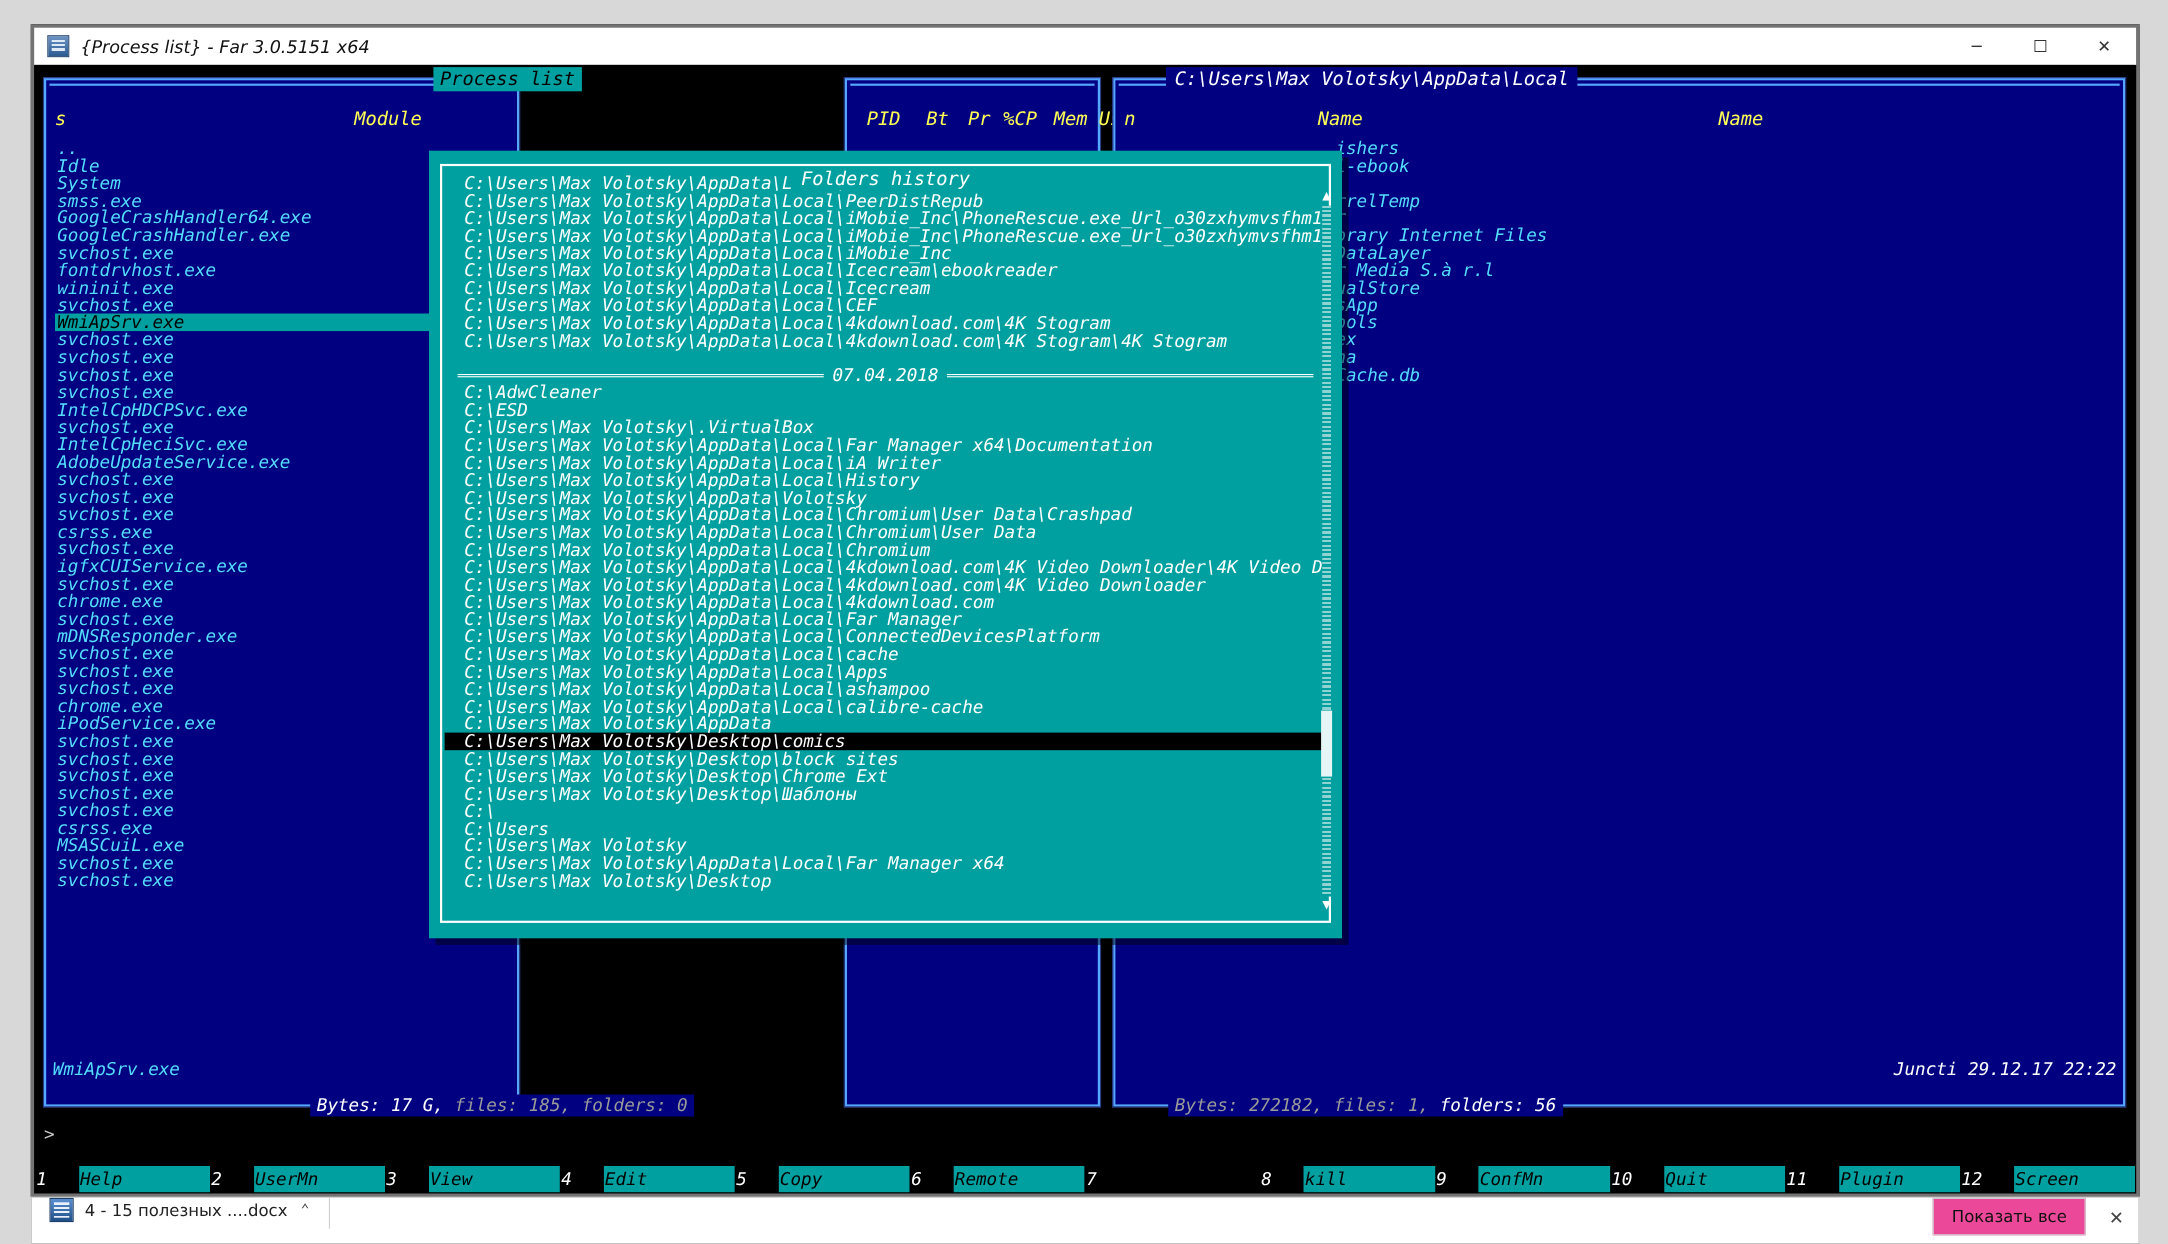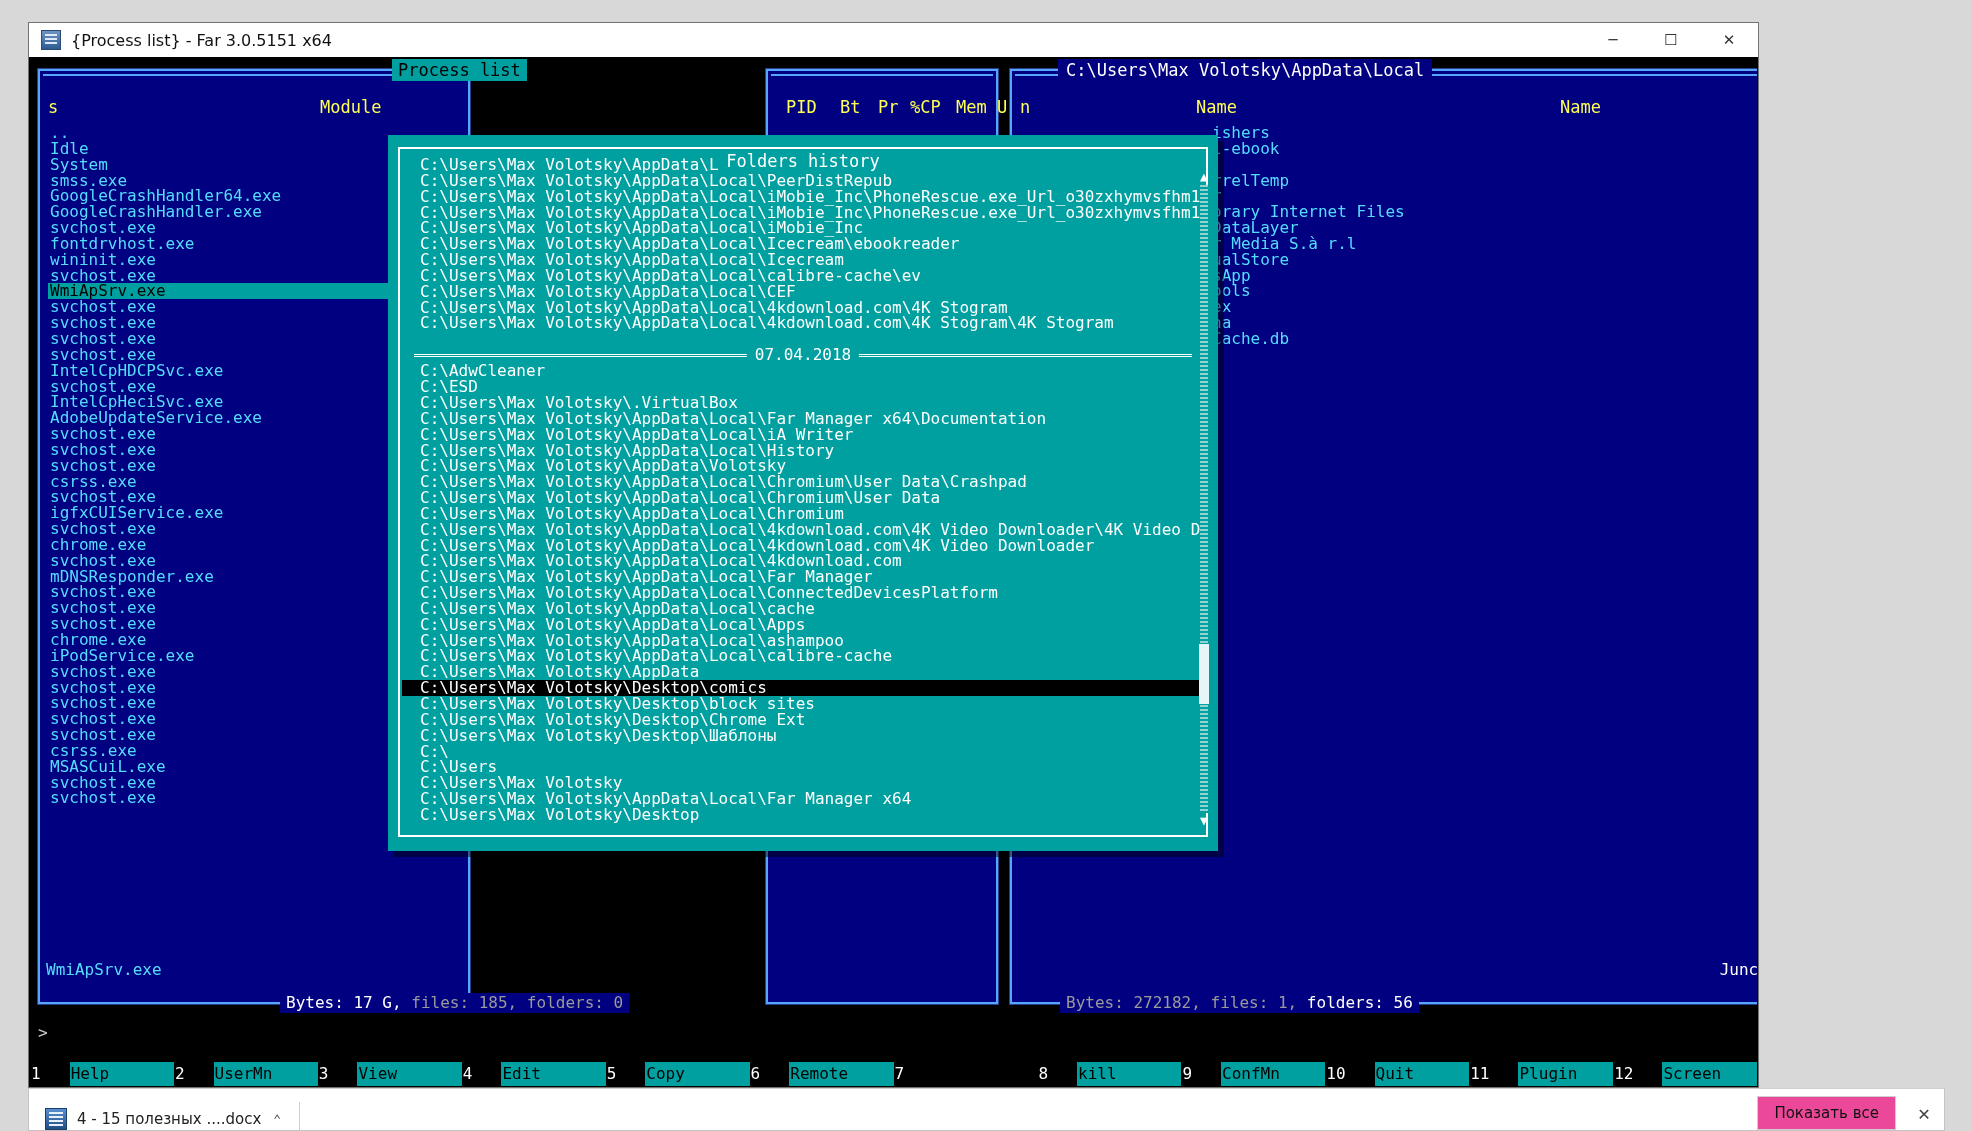--- a/index.html
+++ b/index.html
@@ -5,23 +5,24 @@
   * { margin:0; padding:0; box-sizing:border-box; }
   html,body { width:1971px; height:1131px; overflow:hidden; }
   body {
     background:#d8d8d8;
     font-family:"DejaVu Sans Mono","Liberation Mono",monospace;
   }
 
   
   #window {
     position:absolute; left:28px; top:22px;
-    width:1731px; height:1066px;
+    width:1917px; height:1066px;
     background:#000000;
-    border:1px solid #737373;
+    border:3px solid #737373;
+    font-style:italic;
   }
 
   
   #titlebar {
     position:absolute; left:0; top:0; width:100%; height:34px;
     background:#ffffff;
     display:flex; align-items:center;
   }
   #title-icon {
     width:20px; height:20px; margin-left:12px; margin-right:10px;
@@ -187,21 +188,21 @@
   }
   .fkey .l {
     background:#00a0a0; color:#000000; font-size:16px; line-height:24px;
     flex:1 1 auto; padding-left:1px; white-space:nowrap; overflow:hidden;margin-left:28px;
   }
 
   
   #taskbar {
     position:absolute; left:28px; bottom:0px; width:1917px; height:43px;
     background:#ffffff; border:1px solid #c4c4c4; border-top:1px solid #d0d0d0;
-    display:flex; align-items:flex-end;
+    display:flex; align-items:flex-start;
   }
   #task-item { display:flex; align-items:center; padding-left:16px; }
   #task-icon {
     width:22px; height:22px; margin-right:10px; position:relative; flex:none;
     background:linear-gradient(#5b8fd0,#1f4f86); border:1px solid #1b3f6b;
   }
   #task-icon::after{
     content:""; position:absolute; left:3px; top:3px; right:3px; bottom:3px;
     background:repeating-linear-gradient(to bottom,#e8f1fb 0 2px,transparent 2px 4px);
   }
@@ -351,21 +352,20 @@
 
       <div id="dlg-list-wrap">
         <div id="hist-top">
             <div class="hist-row">C:\Users\Max Volotsky\AppData\Local\Yandex</div>
             <div class="hist-row">C:\Users\Max Volotsky\AppData\Local\PeerDistRepub</div>
             <div class="hist-row">C:\Users\Max Volotsky\AppData\Local\iMobie_Inc\PhoneRescue.exe_Url_o30zxhymvsfhm1yoecjs2sz4m2yu345n\3.4.3.0</div>
             <div class="hist-row">C:\Users\Max Volotsky\AppData\Local\iMobie_Inc\PhoneRescue.exe_Url_o30zxhymvsfhm1yoecjs2sz4m2yu345n</div>
             <div class="hist-row">C:\Users\Max Volotsky\AppData\Local\iMobie_Inc</div>
             <div class="hist-row">C:\Users\Max Volotsky\AppData\Local\Icecream\ebookreader</div>
             <div class="hist-row">C:\Users\Max Volotsky\AppData\Local\Icecream</div>
-            <div class="hist-row">C:\Users\Max Volotsky\AppData\Local\calibre-cache\ev</div>
             <div class="hist-row">C:\Users\Max Volotsky\AppData\Local\CEF</div>
             <div class="hist-row">C:\Users\Max Volotsky\AppData\Local\4kdownload.com\4K Stogram</div>
             <div class="hist-row">C:\Users\Max Volotsky\AppData\Local\4kdownload.com\4K Stogram\4K Stogram</div>
           </div>
         <div class="dlg-sep">
           <div class="line"></div>
           <div class="lbl">07.04.2018</div>
         </div>
         <div id="hist-bottom">
             <div class="hist-row">C:\AdwCleaner</div>

